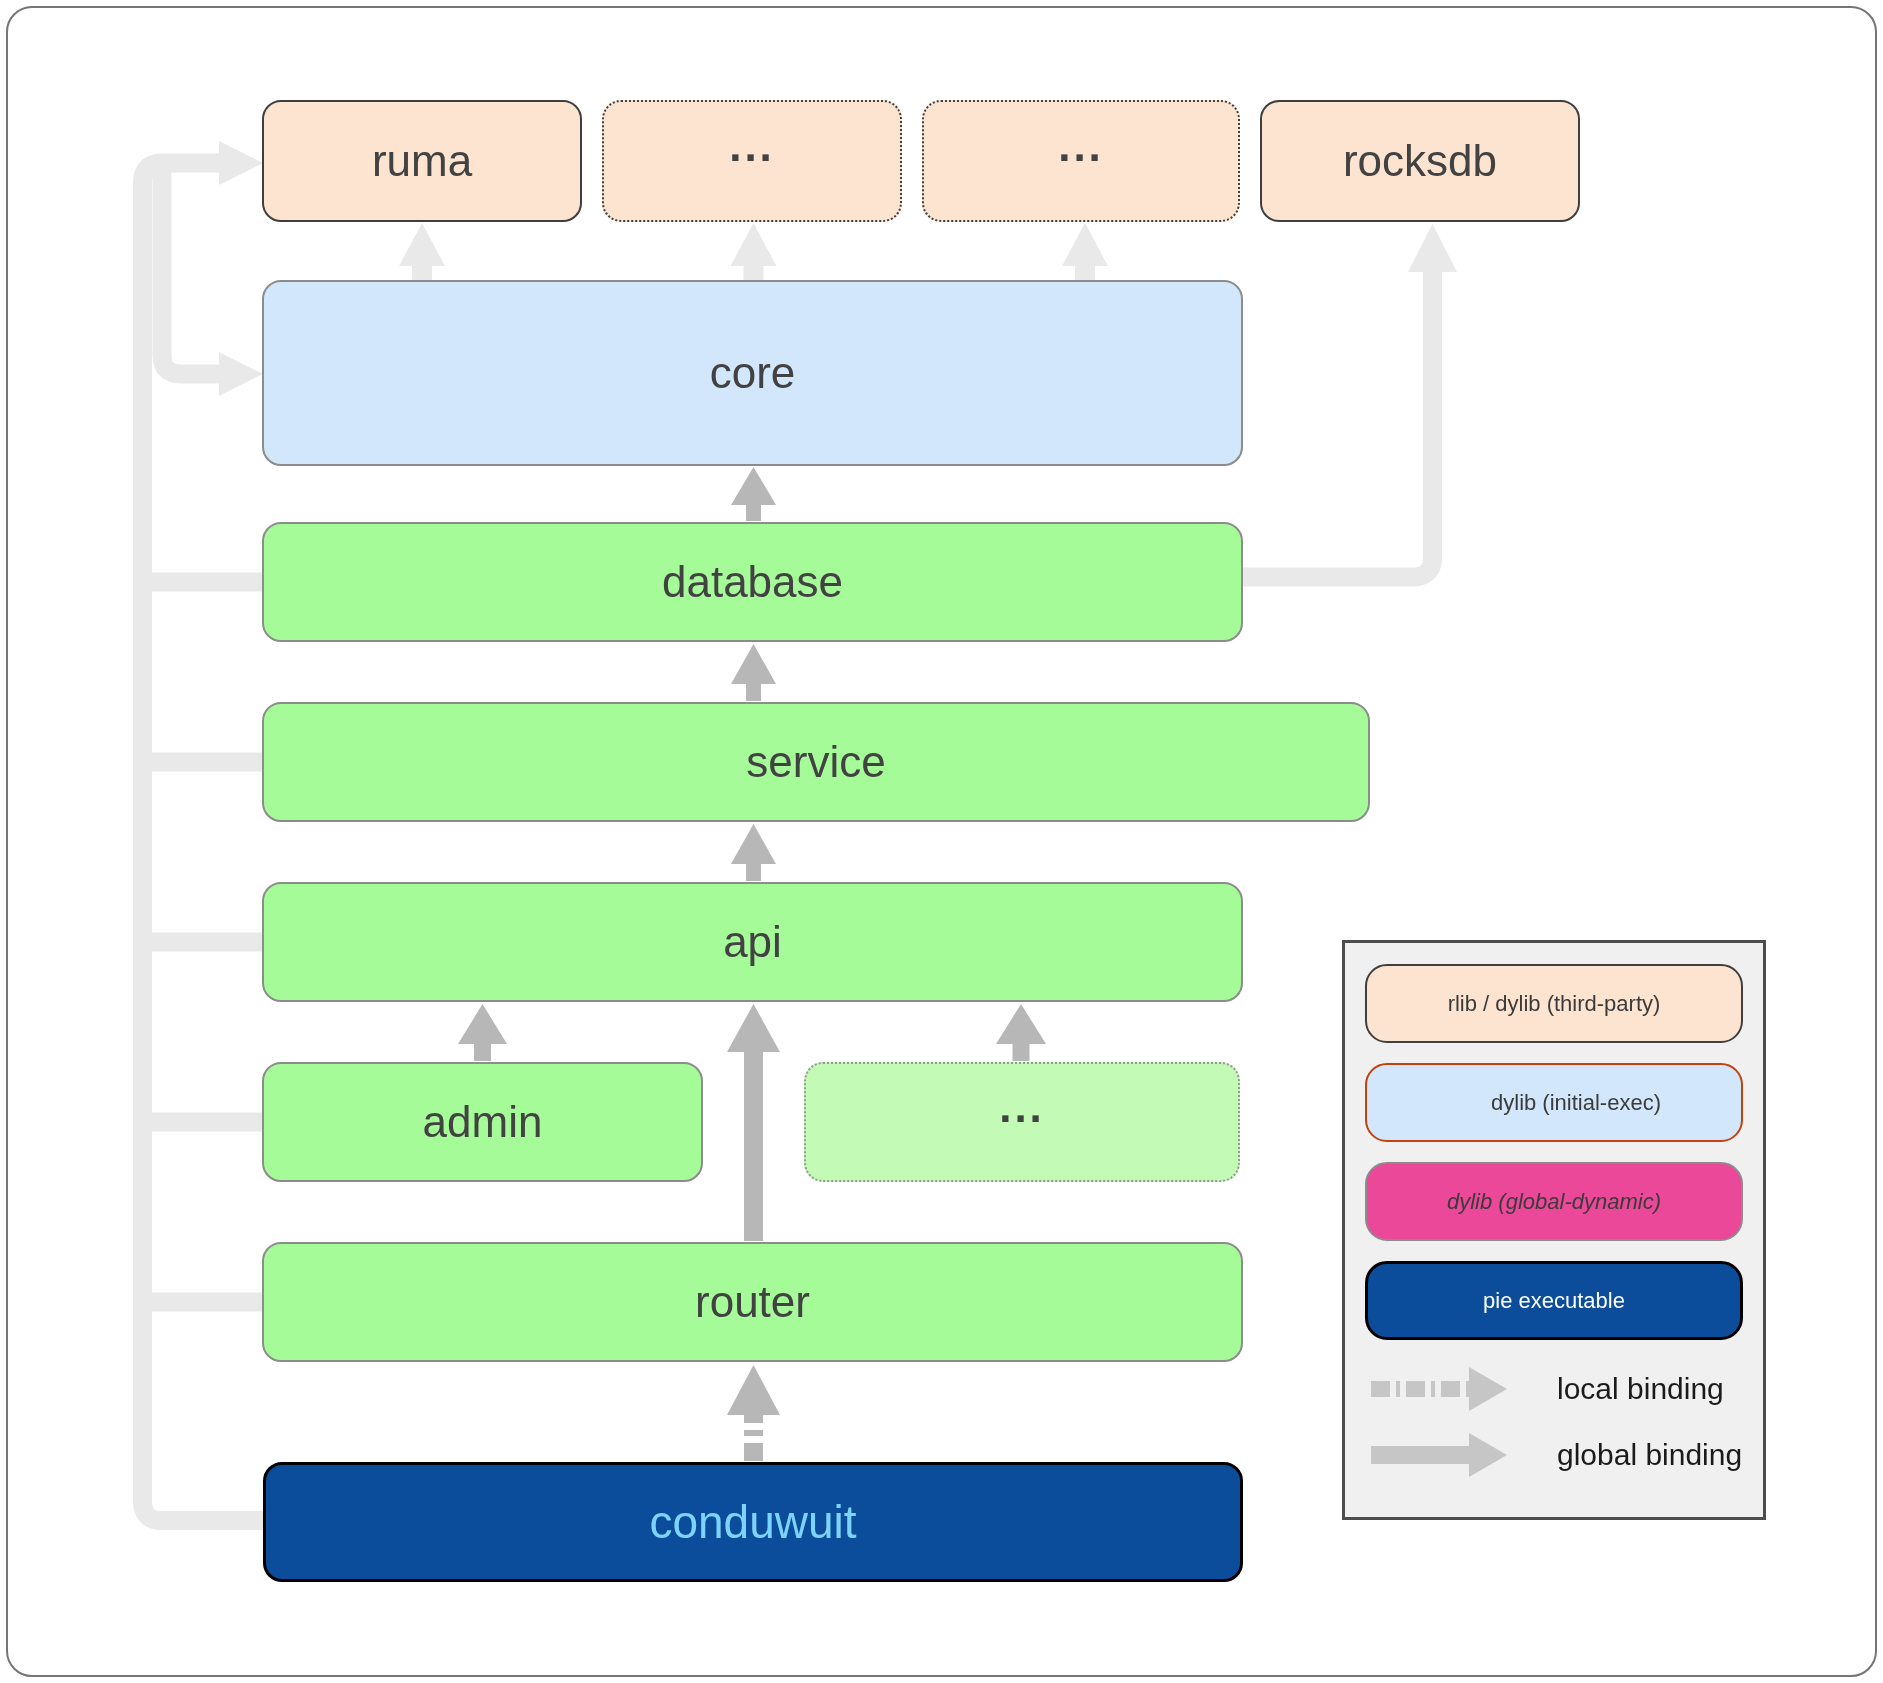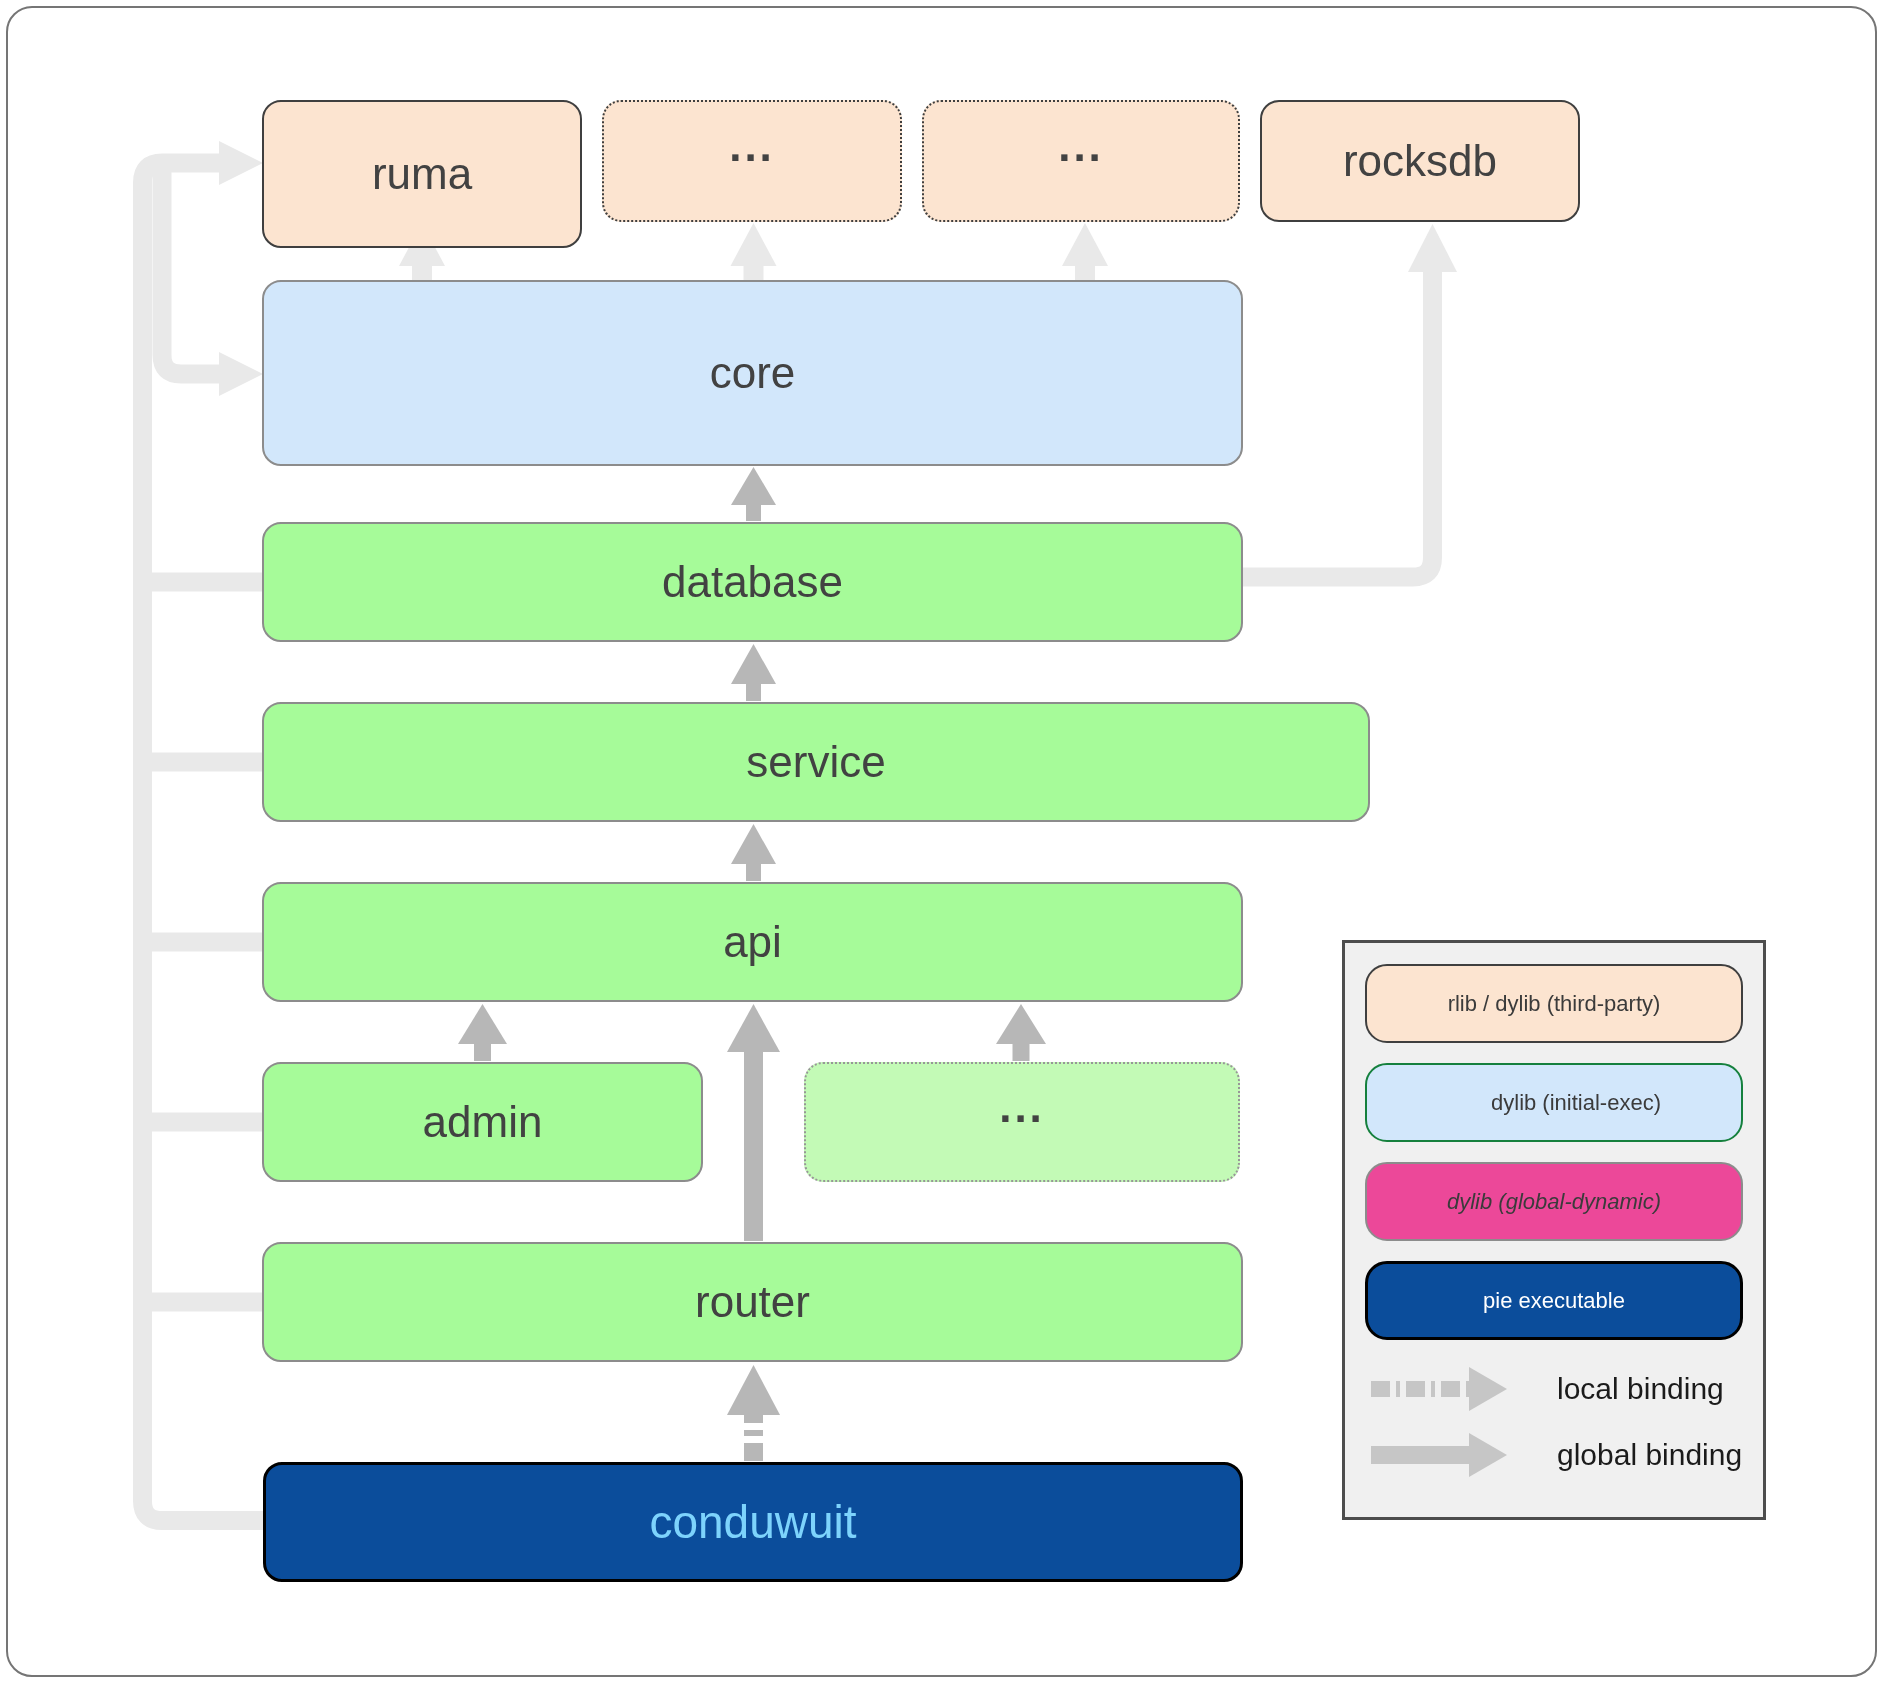--- a/index.html
+++ b/index.html
@@ -17,21 +17,21 @@
   .green{background:#a6fb99;border:2px solid #8c8c8c;}
   .green-light{background:#c3fab6;border:2.5px dotted #979797;}
   .navy{background:#0b4d9b;border:3px solid #000000;color:#7dd3fc;font-size:46px;}
   .dots-label{font-weight:700;letter-spacing:3px;transform:translateY(-30%);}
   
   .legend{position:absolute;left:1342px;top:940px;width:424px;height:580px;
     box-sizing:border-box;background:#f0f0f0;border:3px solid #4d4d4d;padding:21px 20px 0 20px;}
   .legend-item{height:79px;box-sizing:border-box;border-radius:22px;margin-bottom:20px;
     display:flex;align-items:center;justify-content:center;font-size:22px;color:#3b3b3b;}
   .legend-item.li-peach{background:#fce4d0;border:2px solid #3f3f3f;}
-  .legend-item.li-blue{background:#d2e7fb;border:2px solid #15803d;padding-left:44px;}
+  .legend-item.li-blue{background:#d2e7fb;border:2px solid #c2410c;padding-left:44px;}
   .legend-item.li-green{background:#ec4899;border:2px solid #8c8c8c;font-style:italic;}
   .legend-item.li-navy{background:#0b4d9b;border:3px solid #000000;color:#ffffff;}
   .legend-binding{display:flex;align-items:center;height:58px;margin-top:8px;}
   .legend-binding:first-of-type{margin-top:22px;}
   .legend-binding svg{flex:0 0 150px;height:58px;}
   .legend-binding .blabel{margin-left:42px;font-size:30px;color:#1b1b1b;}
 </style>
 </head>
 <body>
 
@@ -75,21 +75,21 @@
       <polygon points="458,1044 482.5,1004 507,1044" stroke="none"></polygon>
       <path d="M 1021 1061 V 1040" stroke-width="17" fill="none"></path>
       <polygon points="996,1044 1021,1004 1046,1044" stroke="none"></polygon>
       <path d="M 753.5 1241 V 1048" stroke-width="19" fill="none"></path>
       <polygon points="727,1052 753.5,1004 780,1052" stroke="none"></polygon>
       <path d="M 753.5 1461 V 1412" stroke-width="19" fill="none" stroke-dasharray="18 7 6 7"></path>
       <polygon points="727,1415 753.5,1365 780,1415" stroke="none"></polygon>
     </g>
   </svg>
 
-  <div class="node peach" style="left:262px;top:100px;width:320px;height:148px">
+  <div class="node peach" style="left:262px;top:100px;width:320px;height:122px">
     <span>ruma</span>
   </div>
   <div class="node peach dotted" style="left:602px;top:100px;width:300px;height:122px">
     <span class="dots-label">...</span>
   </div>
   <div class="node peach dotted" style="left:922px;top:100px;width:318px;height:122px">
     <span class="dots-label">...</span>
   </div>
   <div class="node peach" style="left:1260px;top:100px;width:320px;height:122px">
     <span>rocksdb</span>

